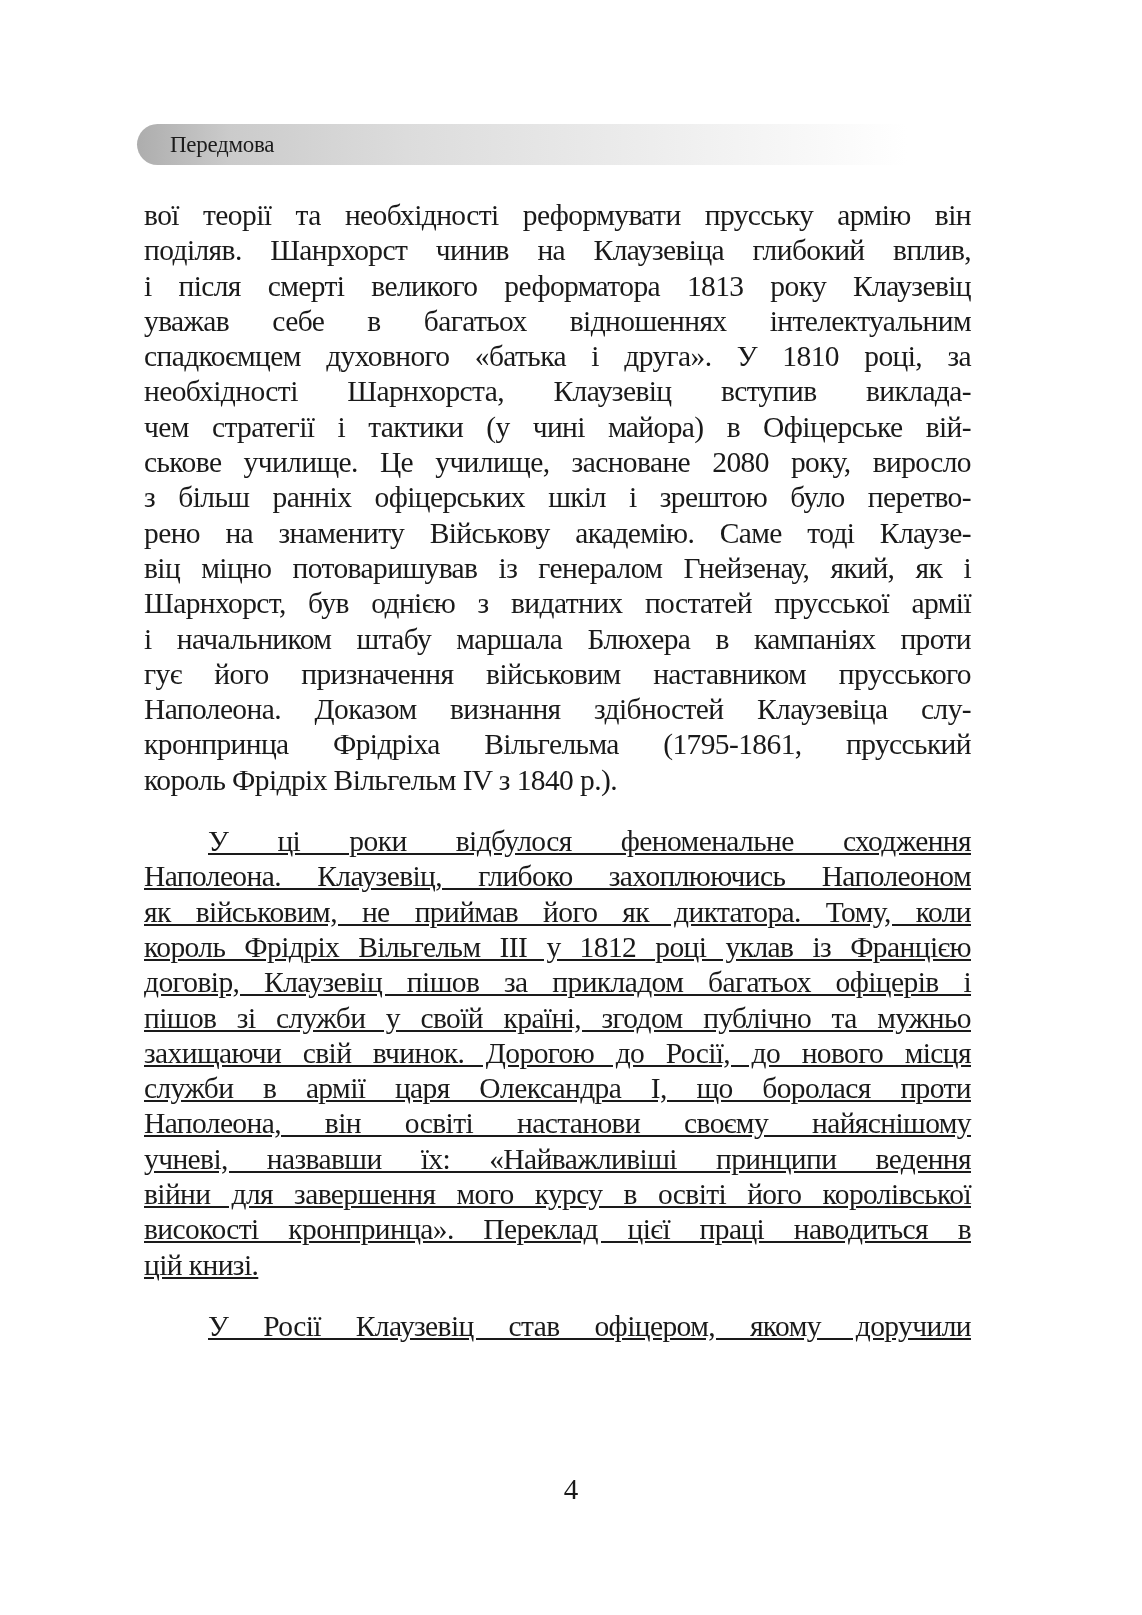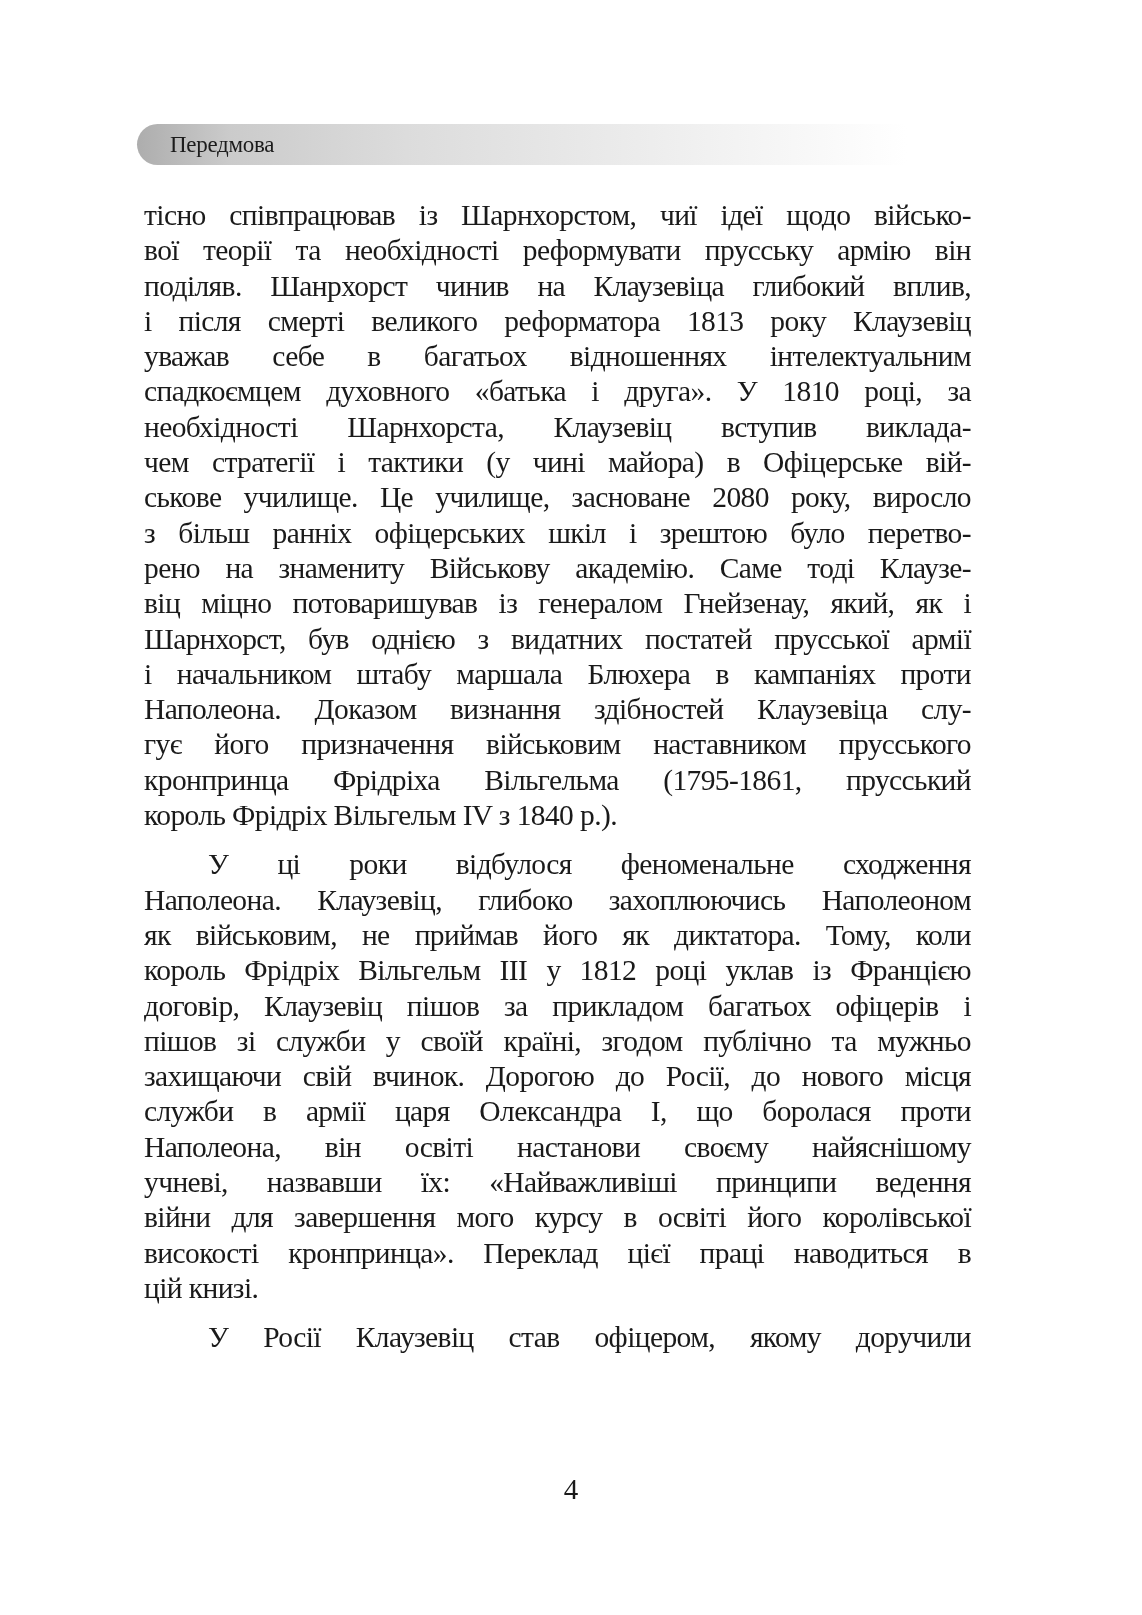--- a/index.html
+++ b/index.html
@@ -42,21 +42,22 @@
       font-size: 29.5px;
       line-height: 35.3px;
       letter-spacing: -0.6px;
     }
     .para {
       margin: 0;
       text-align: justify;
       text-align-last: auto;
     }
     .para + .para {
-      margin-top: 14px;
+      margin-top: 26px;
+      text-decoration: underline;
     }
     .line {
       display: block;
       text-align: justify;
       text-align-last: justify;
       white-space: nowrap;
       height: 35.3px;
       overflow: visible;
     }
     .line.last {
@@ -79,36 +80,35 @@
 </head>
 <body>
 
 <div class="header-bar">
   <span class="header-title">Передмова</span>
 </div>
 
 <div class="body-text">
 
   <div class="para">
-    <span class="line first">тісно співпрацював із Шарнхорстом, чиї ідеї щодо військо-</span>
     <span class="line">вої теорії та необхідності реформувати прусську армію він</span>
     <span class="line">поділяв. Шанрхорст чинив на Клаузевіца глибокий вплив,</span>
     <span class="line">і після смерті великого реформатора 1813 року Клаузевіц</span>
     <span class="line">уважав себе в багатьох відношеннях інтелектуальним</span>
     <span class="line">спадкоємцем духовного «батька і друга». У 1810 році, за</span>
     <span class="line">необхідності Шарнхорста, Клаузевіц вступив виклада-</span>
     <span class="line">чем стратегії і тактики (у чині майора) в Офіцерське вій-</span>
     <span class="line">ськове училище. Це училище, засноване 2080 року, виросло</span>
     <span class="line">з більш ранніх офіцерських шкіл і зрештою було перетво-</span>
     <span class="line">рено на знамениту Військову академію. Саме тоді Клаузе-</span>
     <span class="line">віц міцно потоваришував із генералом Гнейзенау, який, як і</span>
     <span class="line">Шарнхорст, був однією з видатних постатей прусської армії</span>
     <span class="line">і начальником штабу маршала Блюхера в кампаніях проти</span>
+    <span class="line">гує його призначення військовим наставником прусського</span>
     <span class="line">Наполеона. Доказом визнання здібностей Клаузевіца слу-</span>
-    <span class="line">гує його призначення військовим наставником прусського</span>
     <span class="line">кронпринца Фрідріха Вільгельма (1795-1861, прусський</span>
     <span class="line last">король Фрідріх Вільгельм IV з 1840 р.).</span>
   </div>
 
   <div class="para indent">
     <span class="line first">У ці роки відбулося феноменальне сходження</span>
     <span class="line">Наполеона. Клаузевіц, глибоко захоплюючись Наполеоном</span>
     <span class="line">як військовим, не приймав його як диктатора. Тому, коли</span>
     <span class="line">король Фрідріх Вільгельм III у 1812 році уклав із Францією</span>
     <span class="line">договір, Клаузевіц пішов за прикладом багатьох офіцерів і</span>

